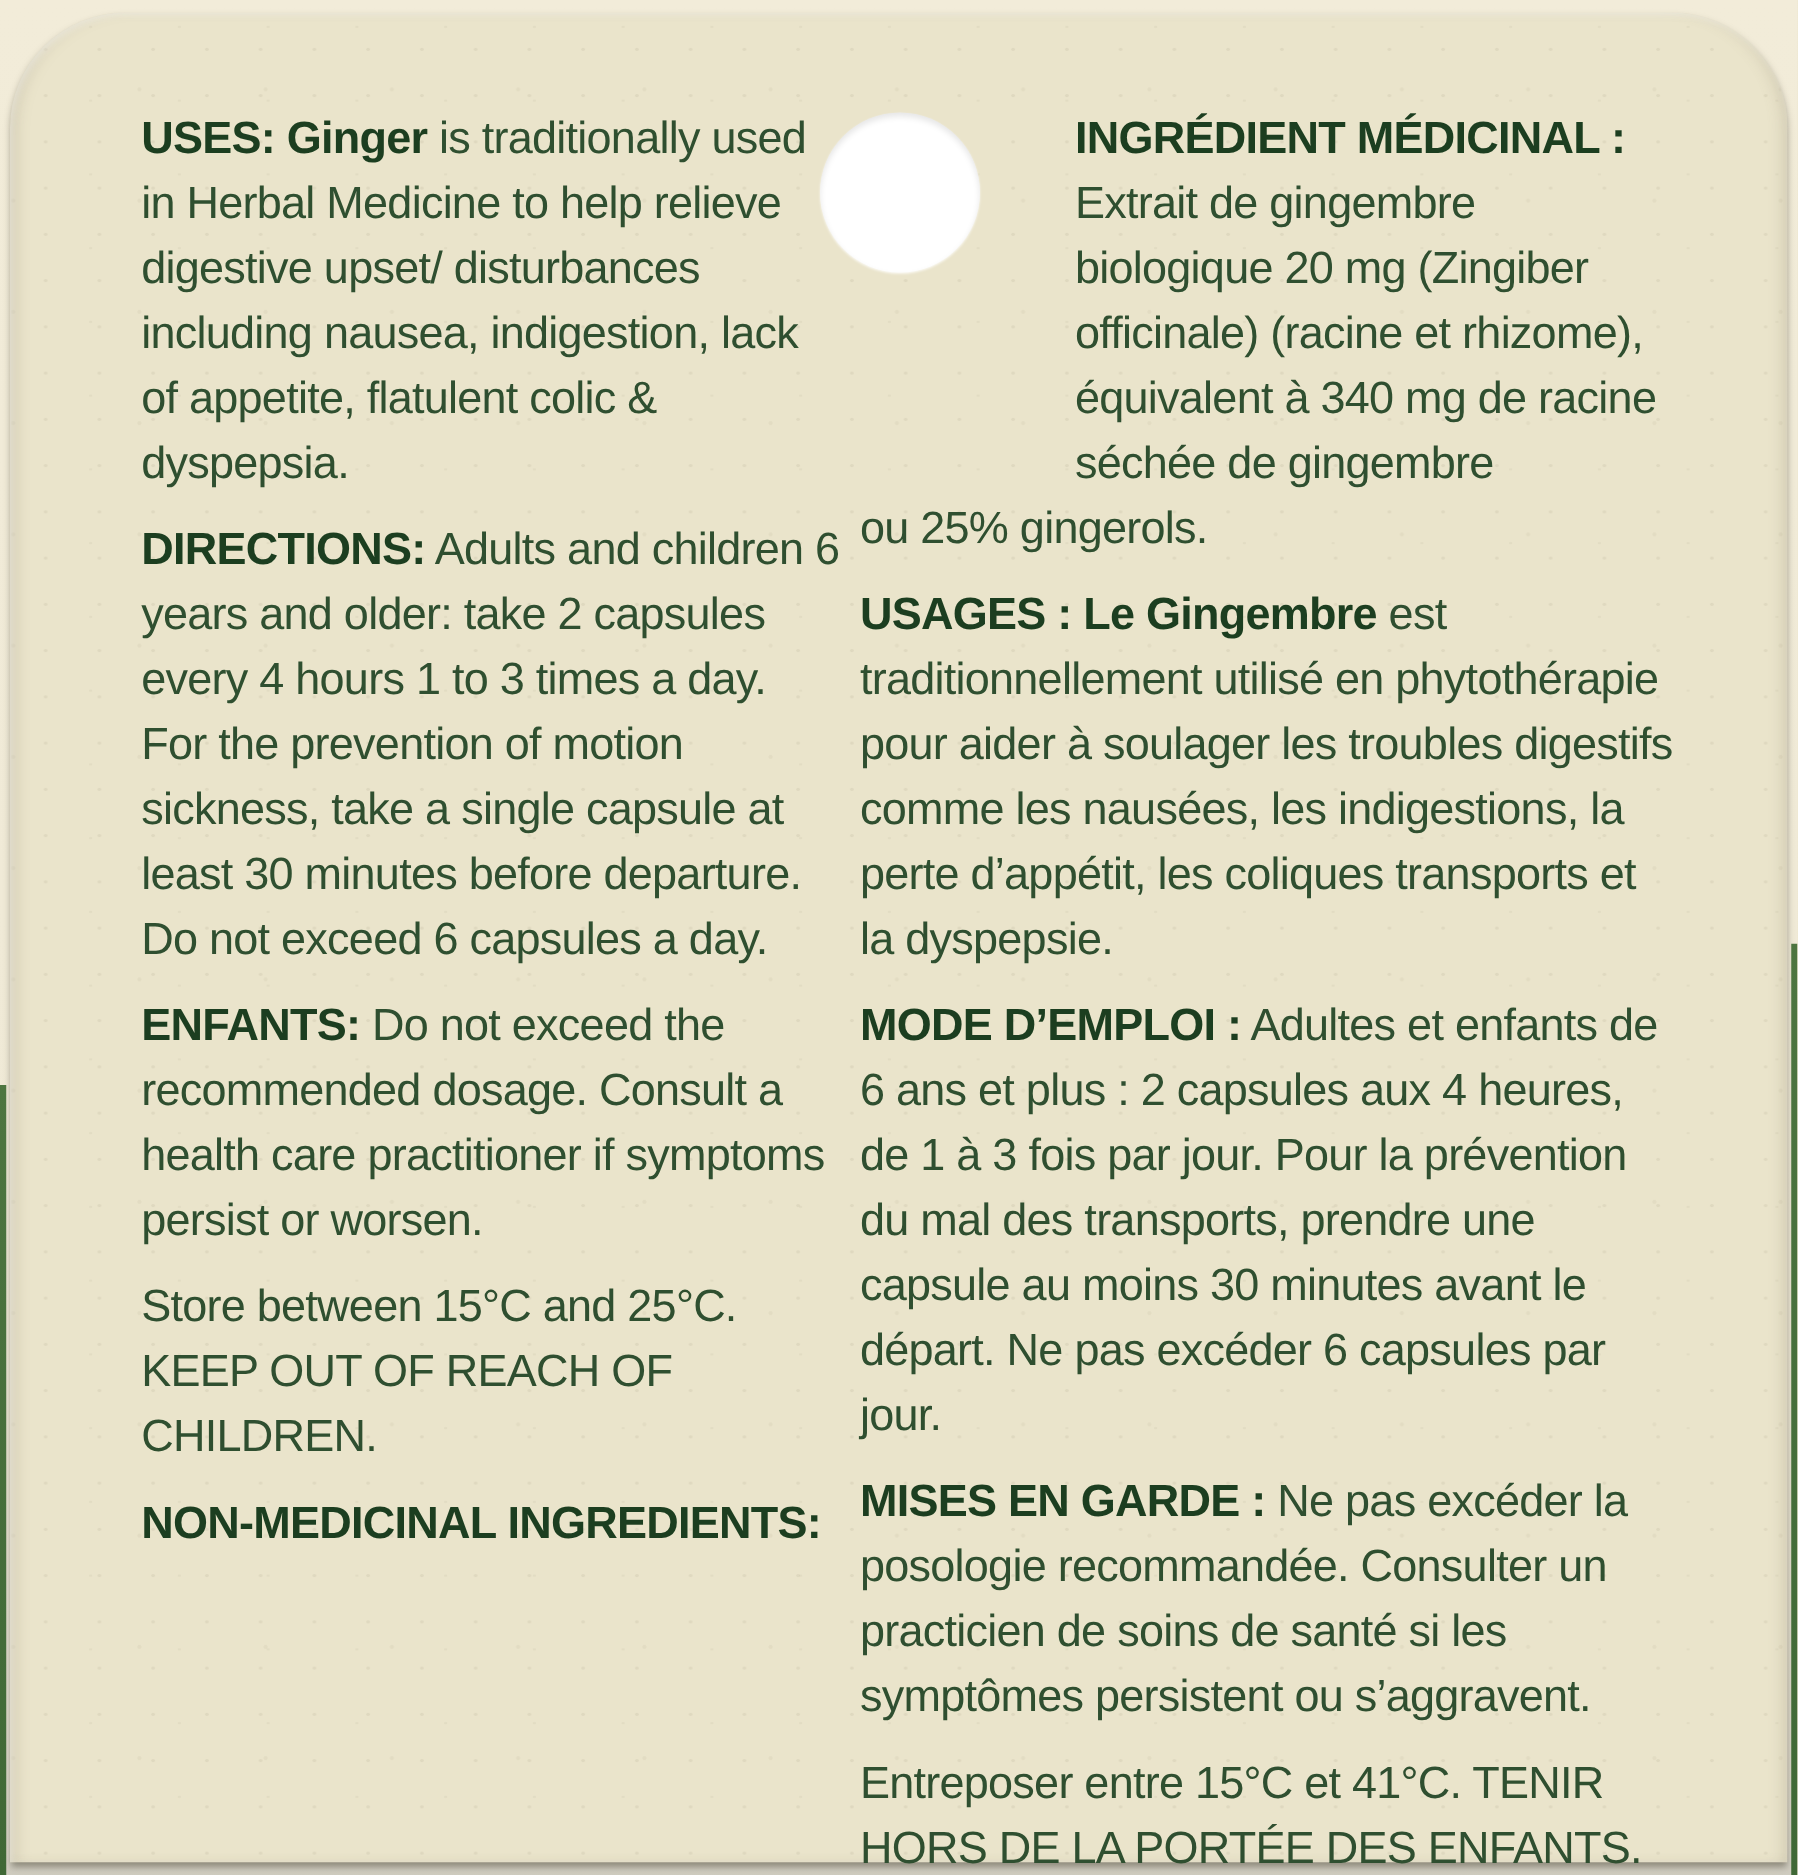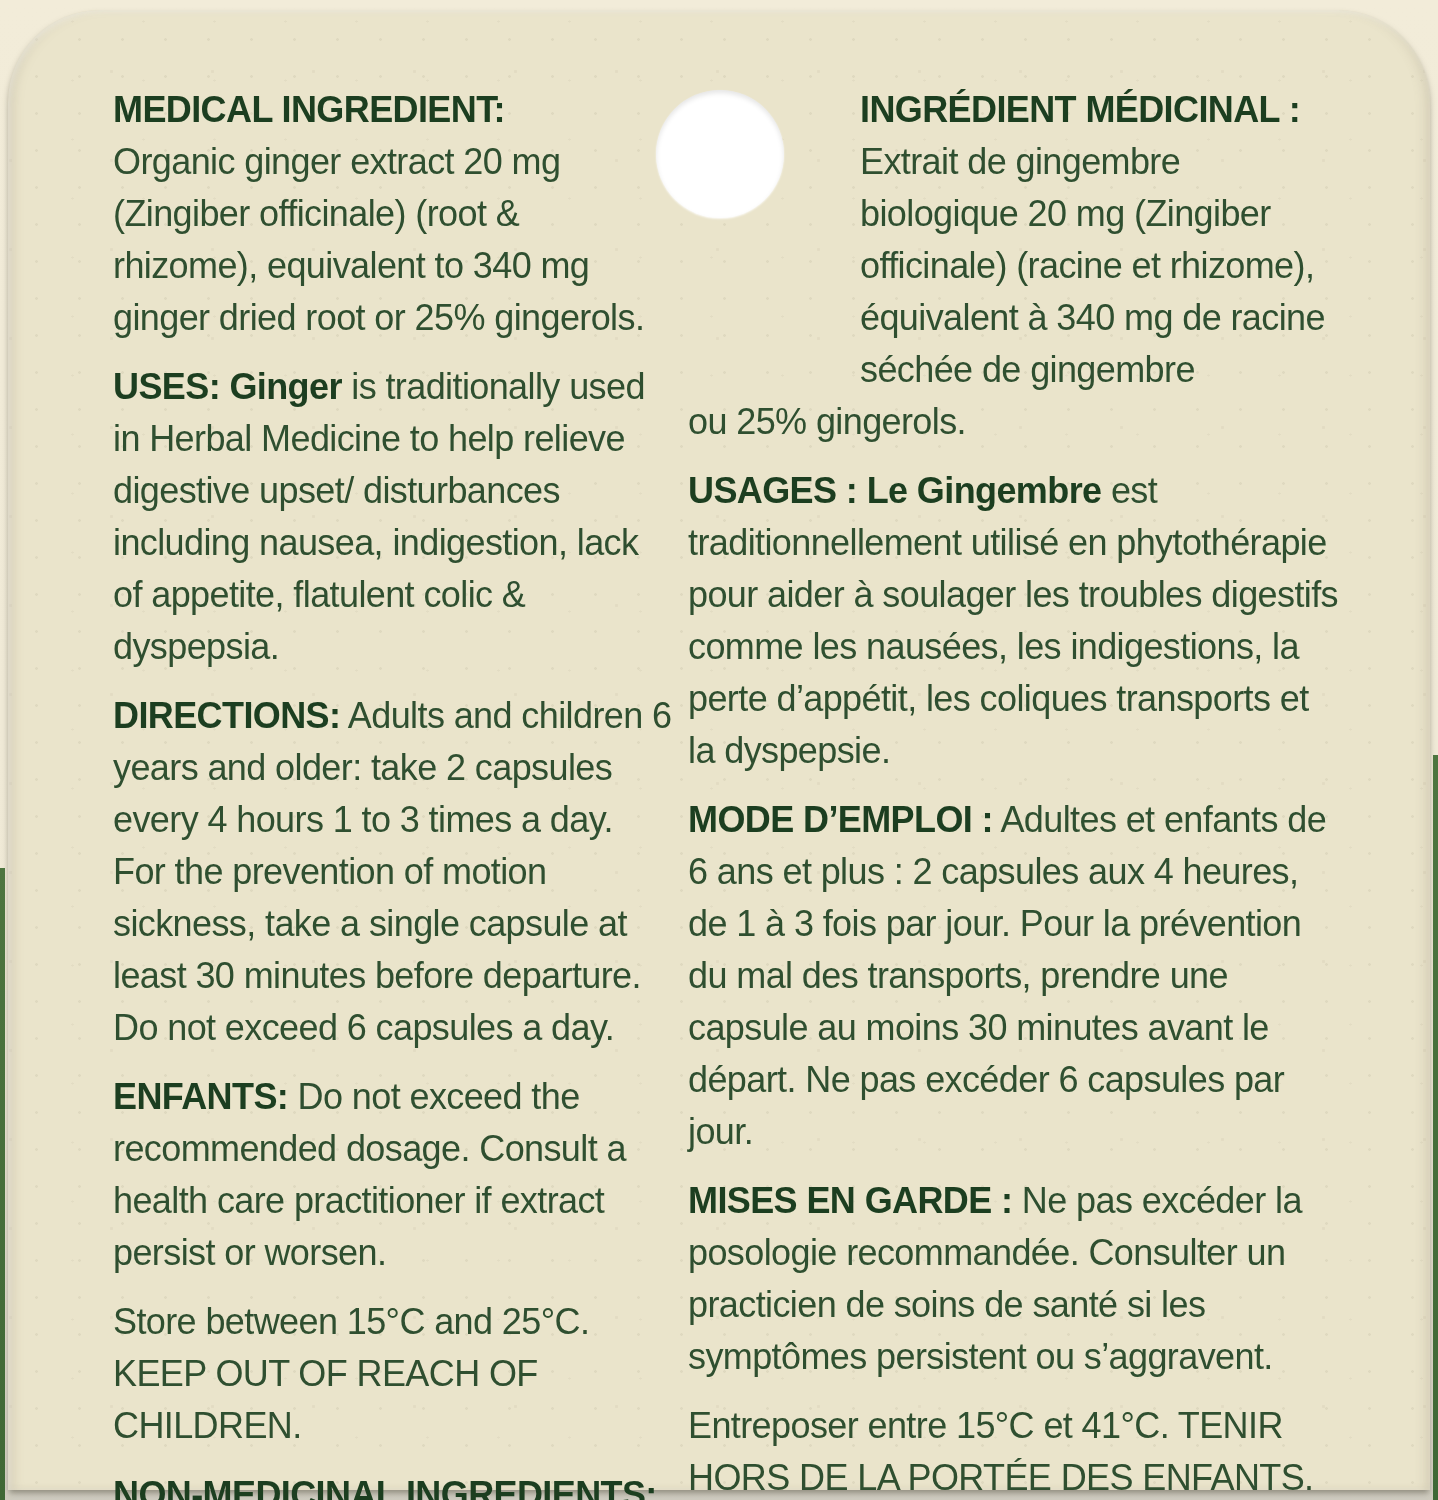--- a/index.html
+++ b/index.html
@@ -53,24 +53,23 @@
   .edge-left  { left: 0;  top: 868px; height: 632px; }
   .edge-right { right: 0; top: 755px; height: 745px; }
 </style>
 </head>
 <body>
 
 <div class="stage">
   <div class="card">
     <div class="hole"></div>
     <div class="col col-en" id="col-en" lang="en">
-        <p class="section"><span class="hd blk">MEDICAL INGREDIENT:</span><span>Organic ginger extract 20 mg (Zingiber officinale) (root &amp; rhizome), equivalent to 340 mg ginger dried root or 25% gingerols.</span></p>
         <p class="section"><span class="hd">USES: Ginger</span><span> is traditionally used in Herbal Medicine to help relieve digestive upset/ disturbances including nausea, indigestion, lack of appetite, flatulent colic &amp; dyspepsia.</span></p>
         <p class="section"><span class="hd">DIRECTIONS:</span><span> Adults and children 6 years and older: take 2 capsules every 4 hours 1 to 3 times a day. For the prevention of motion sickness, take a single capsule at least 30 minutes before departure. Do not exceed 6 capsules a day.</span></p>
-        <p class="section"><span class="hd">ENFANTS:</span><span> Do not exceed the recommended dosage. Consult a health care practitioner if extract persist or worsen.</span></p>
+        <p class="section"><span class="hd">ENFANTS:</span><span> Do not exceed the recommended dosage. Consult a health care practitioner if symptoms persist or worsen.</span></p>
         <p class="section"><span>Store between 15°C and 25°C. KEEP OUT OF REACH OF CHILDREN.</span></p>
         <p class="section">
           <span class="hd blk">NON-MEDICINAL INGREDIENTS:</span>
         </p>
       </div>
     <div class="col col-fr" id="col-fr" lang="fr">
         <p class="section indent"><span class="hd blk">INGRÉDIENT MÉDICINAL :</span><span>Extrait de gingembre biologique 20 mg (Zingiber officinale) (racine et rhizome), équivalent à 340 mg de racine séchée de gingembre</span></p>
         <p class="section">ou 25% gingerols.</p>
         <p class="section"><span class="hd">USAGES : Le Gingembre</span><span> est traditionnellement utilisé en phytothérapie pour aider à soulager les troubles digestifs comme les nausées, les indigestions, la perte d’appétit, les coliques transports et la dyspepsie.</span></p>
         <p class="section"><span class="hd">MODE D’EMPLOI :</span><span> Adultes et enfants de 6 ans et plus : 2 capsules aux 4 heures, de 1 à 3 fois par jour. Pour la prévention du mal des transports, prendre une capsule au moins 30 minutes avant le départ. Ne pas excéder 6 capsules par jour.</span></p>

